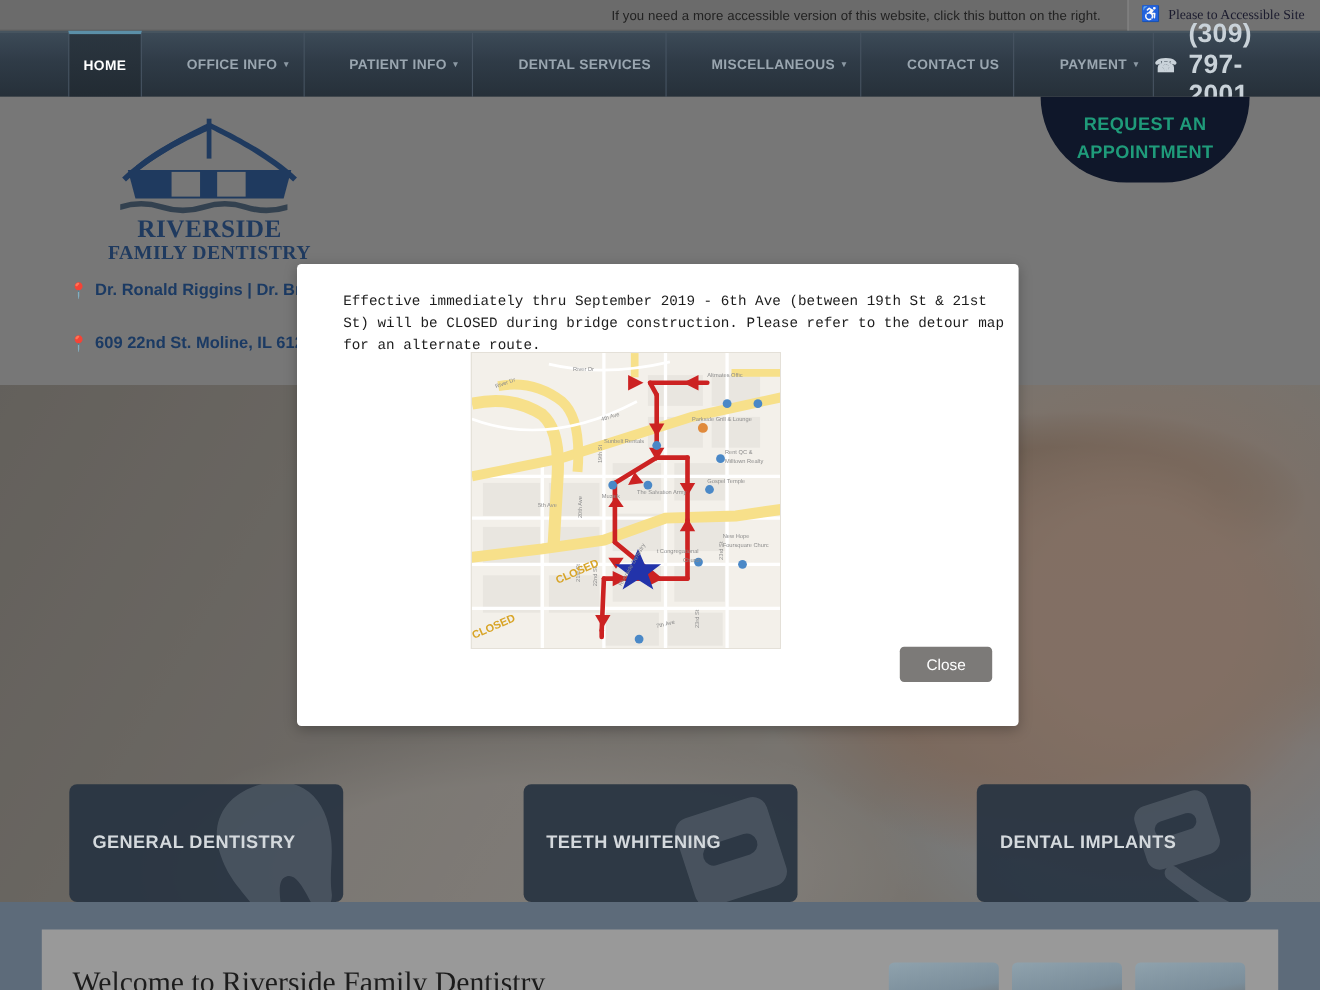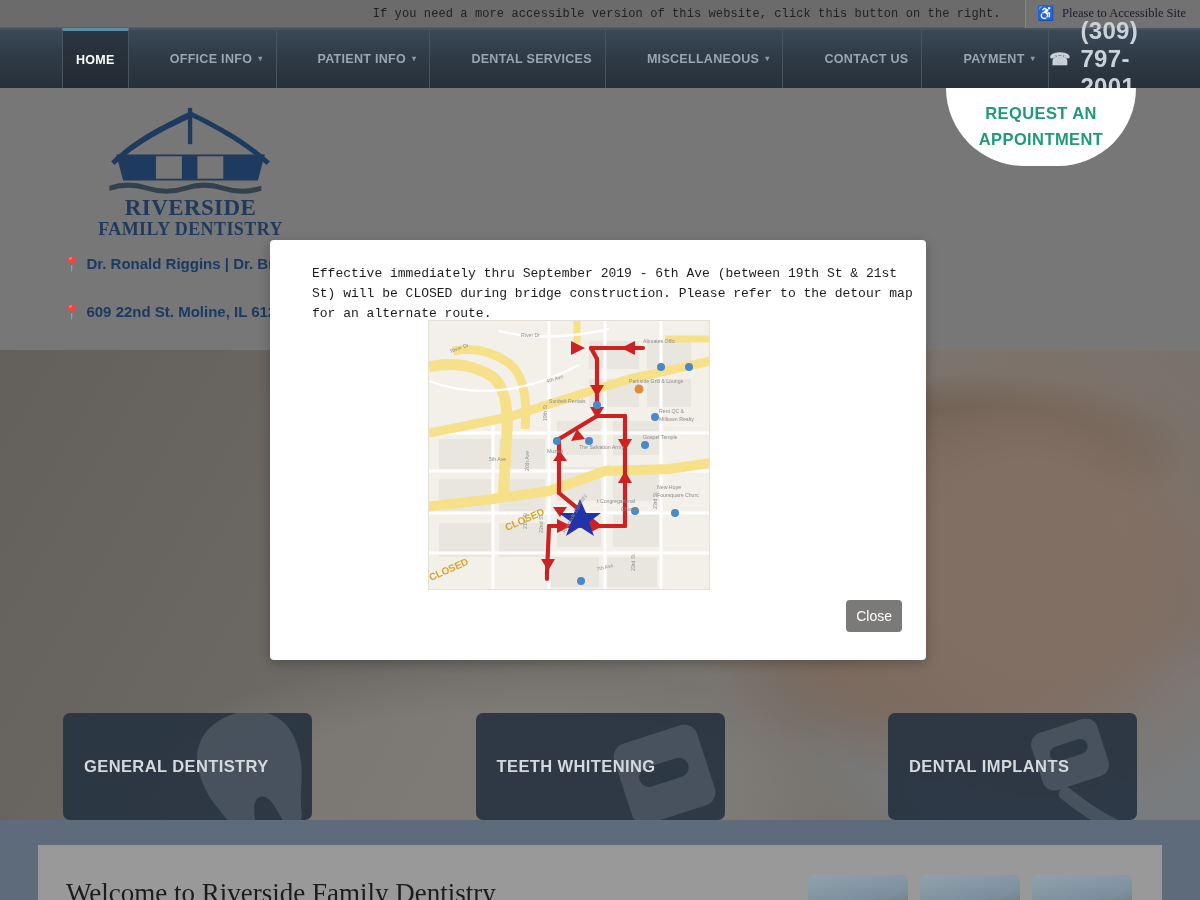--- a/index.html
+++ b/index.html
@@ -12,21 +12,21 @@
   #page { position: relative; width: 1200px; height: 900px; overflow: hidden; }
 
   
   .access-bar {
     position: absolute; top: 0; left: 0; width: 1200px; height: 28px;
     background: #6b6b6b;
     display: flex; align-items: center; justify-content: flex-end;
     border-bottom: 1px solid #5d5d5d;
   }
   .access-msg {
-    font-family: Liberation Mono, monospace;
+    font-family: Liberation Sans, sans-serif;
     font-size: 12px; color: #222; letter-spacing: .1px;
     padding-right: 24px;
   }
   .access-btn {
     height: 28px; display: flex; align-items: center; gap: 7px;
     padding: 0 14px 0 12px;
     background: #727272;
     border-left: 1px solid #878787;
     font-family: "Liberation Serif", serif;
     font-size: 12.5px; color: #1b1b2e;
@@ -66,21 +66,21 @@
     padding-right: 62px;
     color: #c9d2d9; font-size: 24px; font-weight: bold;
     letter-spacing: .3px;
   }
   .phone-icon { font-size: 17px; transform: scaleX(-1); display: inline-block; }
 
   
   .appt-tab {
     position: absolute; top: 88px; left: 946px;
     width: 190px; height: 78px;
-    background: #ffffff;
+    background: #0f172a;
     border-radius: 0 0 84px 84px;
     display: flex; flex-direction: column;
     align-items: center; justify-content: center;
     color: #1f9b7a;
     font-size: 16.5px; font-weight: bold; letter-spacing: .4px;
     line-height: 1.55;
     text-align: center;
     cursor: pointer;
   }
 
@@ -192,22 +192,22 @@
     font-size: 13px; line-height: 1.52; color: #1c1c1c;
   }
   .modal-map {
     position: absolute; left: 158px; top: 80px;
     width: 282px; height: 270px;
     background: #f2efe9;
     overflow: hidden;
     border: 1px solid #e4e0d8;
   }
   .modal-close {
-    position: absolute; right: 24px; bottom: 28px;
-    padding: 8px 10px;
+    position: absolute; right: 24px; bottom: 40px;
+    padding: 8px 24px;
     background: #7c7a78;
     border: none; border-radius: 4px;
     color: #ffffff; font-size: 14px;
     font-family: "Liberation Sans", sans-serif;
     cursor: pointer;
   }
 </style>
 </head>
 <body>
 

